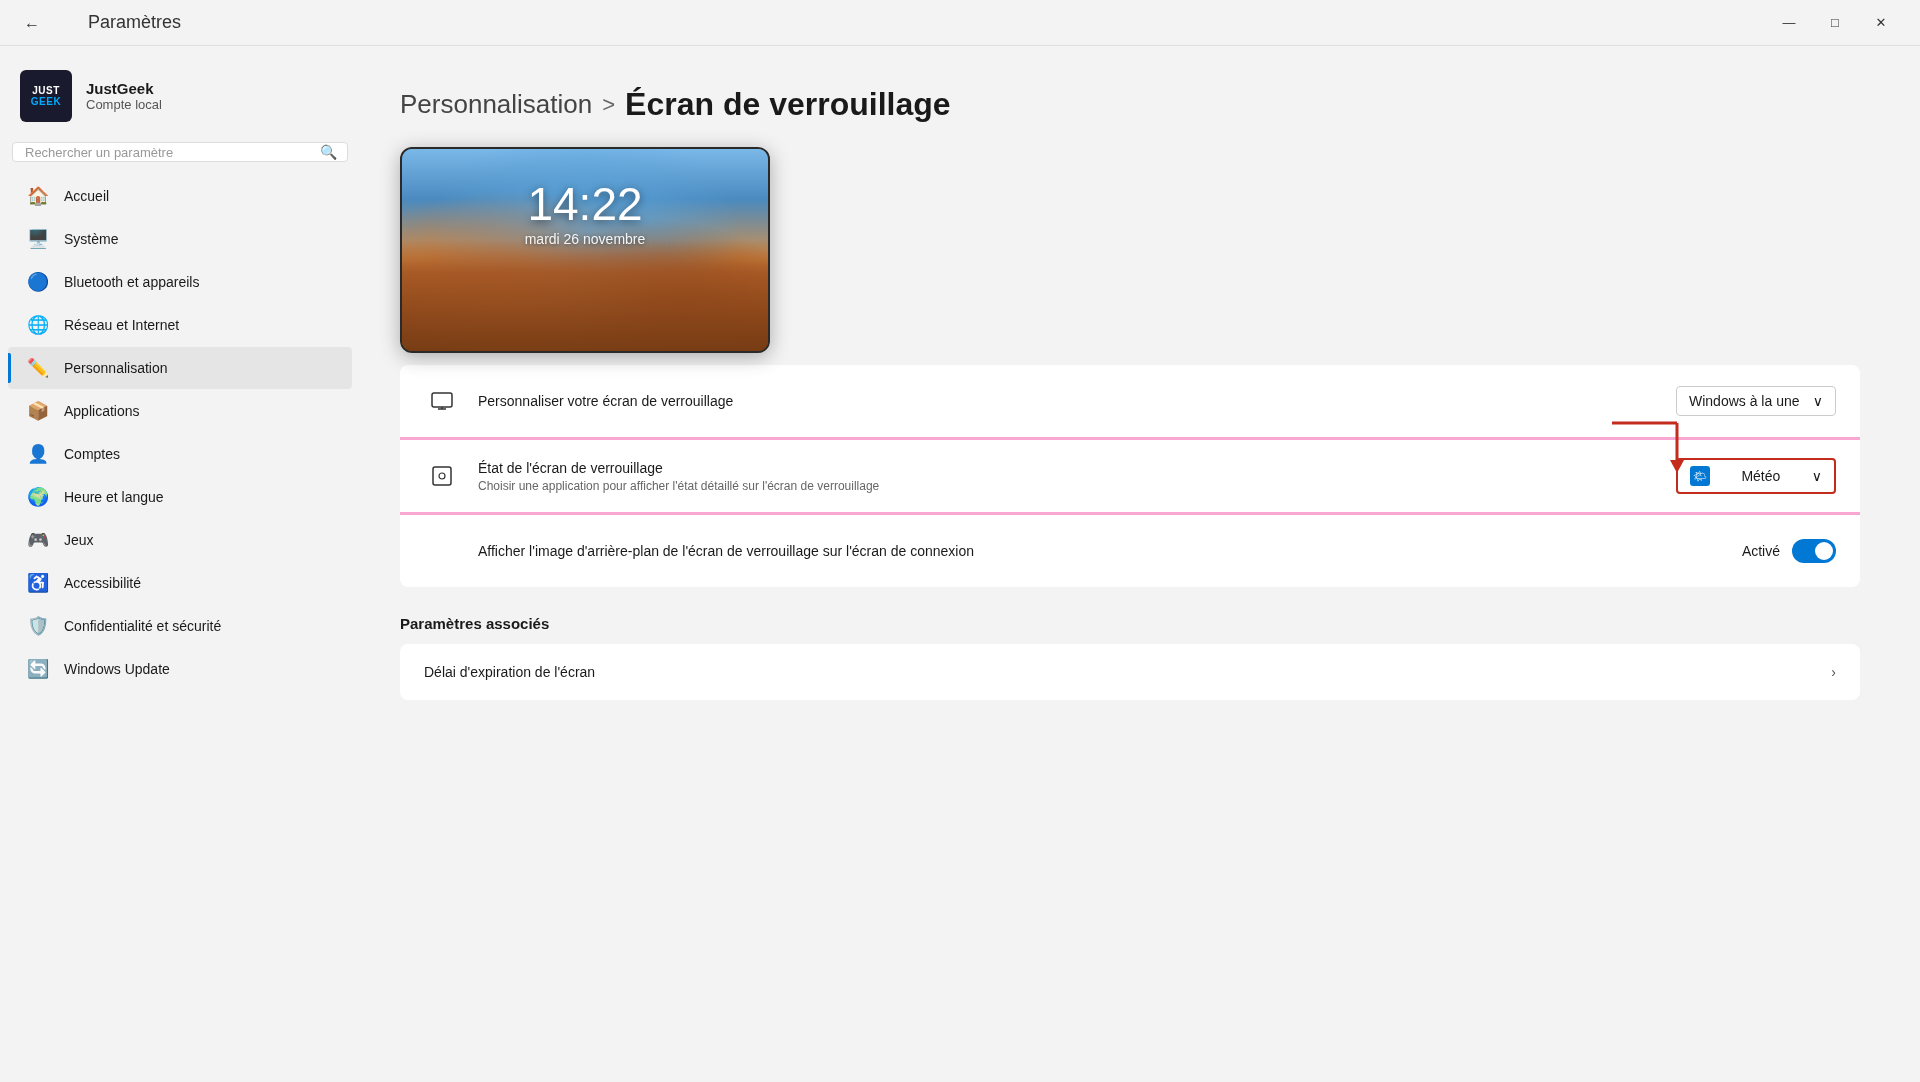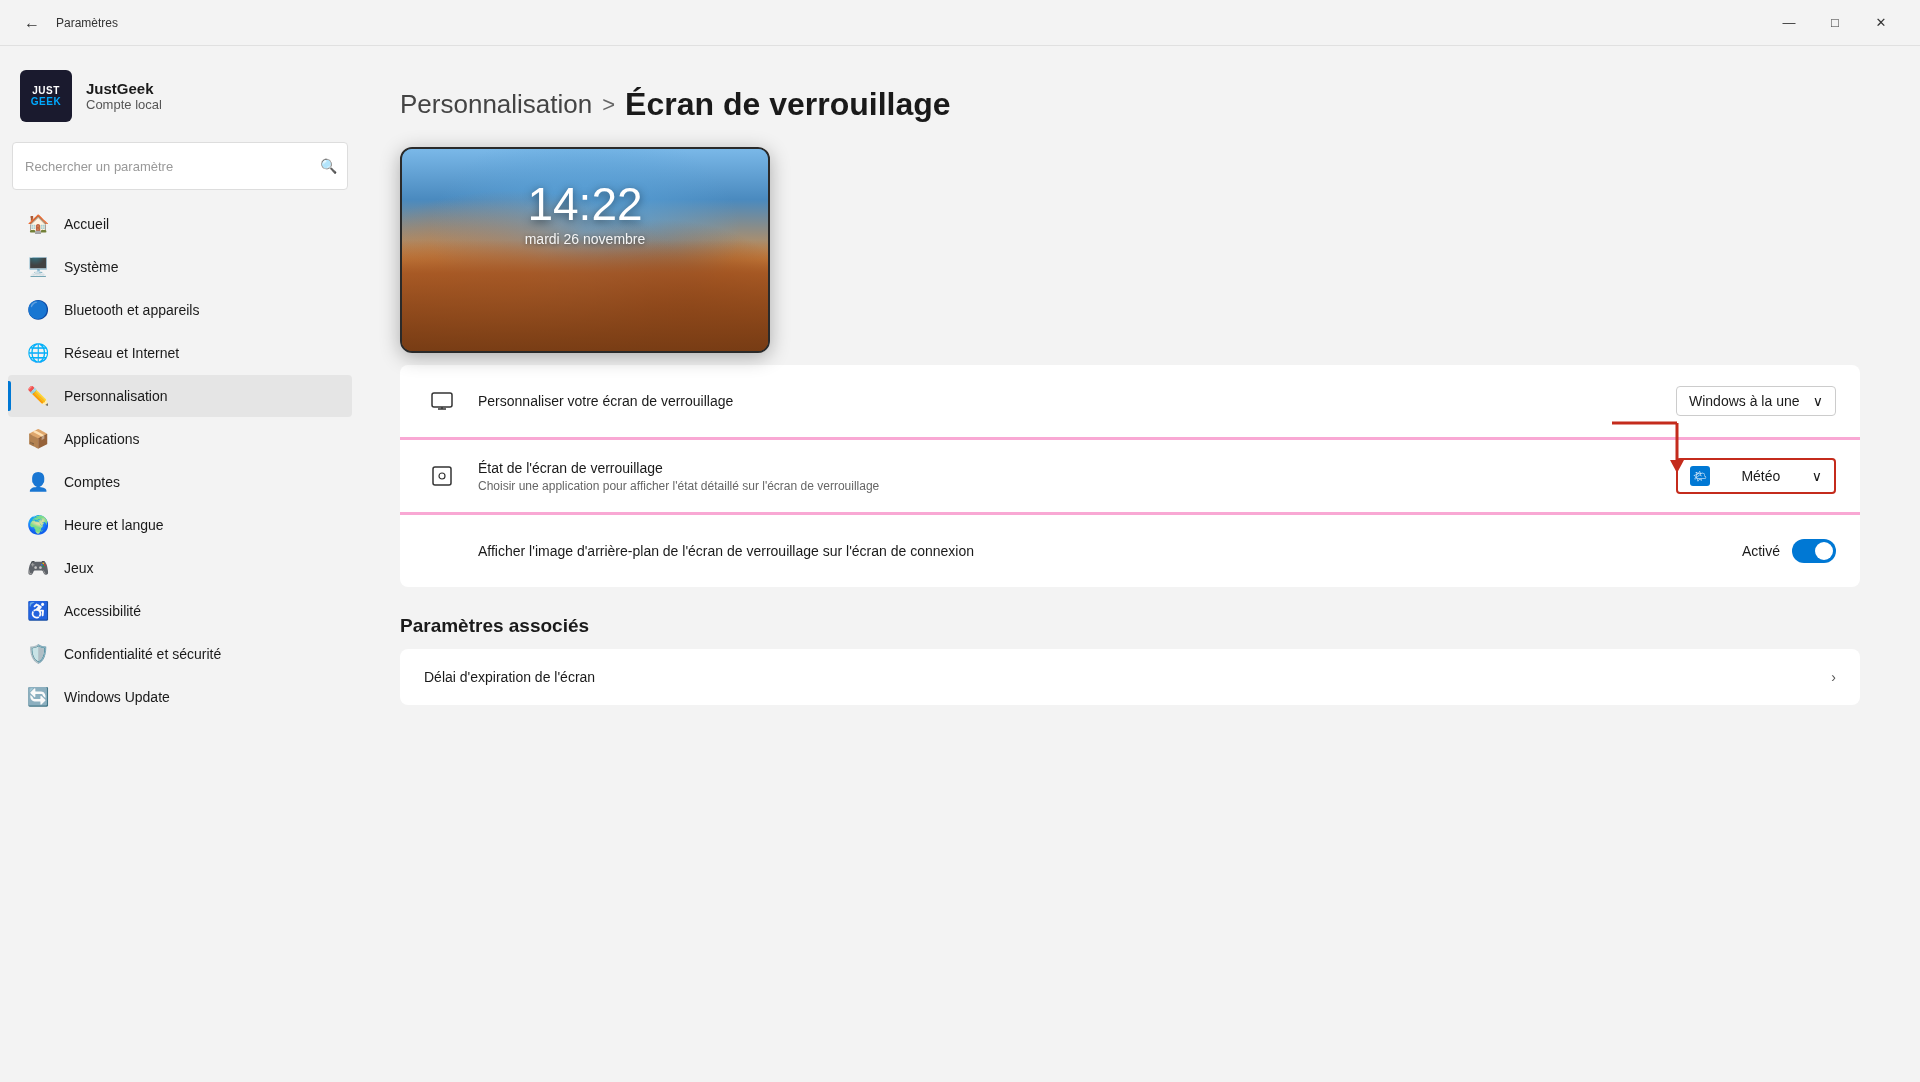--- a/index.html
+++ b/index.html
@@ -26,23 +26,24 @@
     .titlebar-back {
       width: 32px; height: 32px;
       display: flex; align-items: center; justify-content: center;
       border-radius: 4px;
       cursor: pointer;
       color: #333;
       font-size: 16px;
       margin-right: 8px;
     }
     .titlebar-title {
-      font-size: 12px;
+      font-size: 18px;
       color: #333;
       flex: 1;
+      margin-left: 32px;
     }
     .titlebar-controls {
       display: flex; align-items: center; gap: 0;
       margin-left: auto;
     }
     .titlebar-btn {
       width: 46px; height: 46px;
       display: flex; align-items: center; justify-content: center;
       cursor: pointer;
       font-size: 13px;
@@ -96,21 +97,21 @@
       font-size: 13px;
       color: #555;
     }
 
     .sidebar-search {
       margin: 0 12px 12px 12px;
       position: relative;
     }
     .sidebar-search input {
       width: 100%;
-      height: 48px;
+      height: 20px;
       border: 1px solid #ddd;
       border-radius: 4px;
       background: white;
       padding: 0 36px 0 12px;
       font-size: 13px;
       color: #333;
       outline: none;
     }
     .sidebar-search input::placeholder { color: #999; }
     .sidebar-search-icon {
@@ -314,21 +315,21 @@
       border-radius: 50%;
       background: white;
     }
     .toggle-label {
       font-size: 14px;
       color: #1a1a1a;
     }
 
     
     .section-heading {
-      font-size: 19px;
+      font-size: 15px;
       font-weight: 600;
       color: #1a1a1a;
       padding: 24px 0 12px 0;
     }
 
     
     .list-card {
       background: white;
       border-radius: 8px;
       overflow: hidden;

